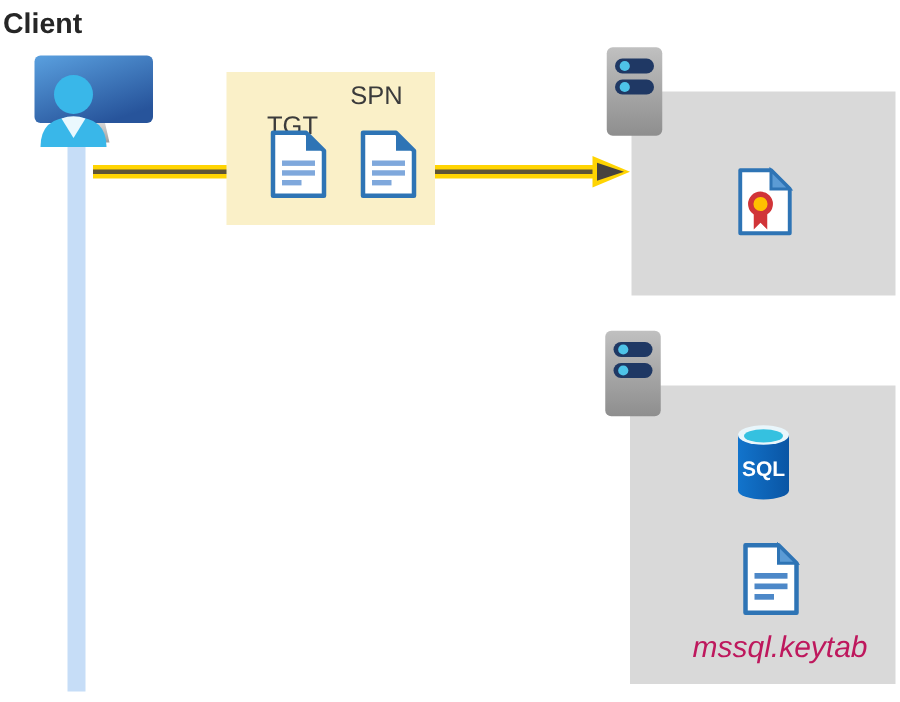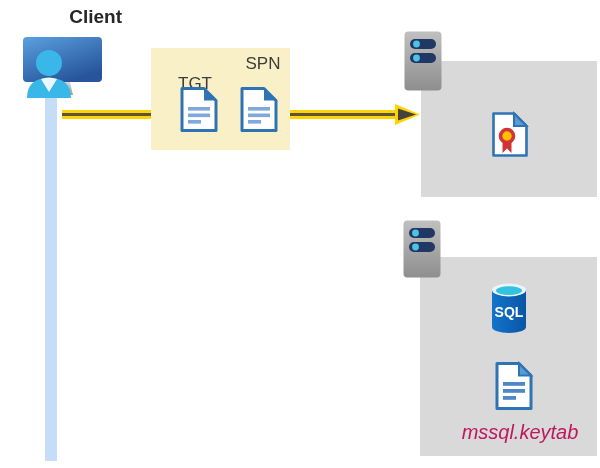--- a/index.html
+++ b/index.html
@@ -1,31 +1,31 @@
 <!DOCTYPE html>
 <html><head>
 <meta charset="utf-8">
 <style>
   html,body{margin:0;padding:0;background:#fff;}
   .canvas{position:relative;width:600px;height:468px;background:#ffffff;overflow:hidden;
           font-family:"Liberation Sans",sans-serif;}
   .abs{position:absolute;}
   .hdr{font-weight:700;font-size:19px;line-height:25px;color:#262626;}
-  .client-label{left:2px;top:4px;width:120px;text-align:right;}
+  .client-label{left:2px;top:4px;width:120px;text-align:left;}
   .dc-label{left:458px;top:3px;width:122px;}
   .linux-label{left:457px;top:224px;width:140px;white-space:nowrap;}
   .lifeline{left:45px;top:95px;width:12px;height:366px;background:#C6DDF7;}
   .panel{background:#D9D9D9;}
   .dc-panel{left:421px;top:61px;width:176px;height:136px;}
   .linux-panel{left:420px;top:257px;width:177px;height:199px;}
   .msg-box{left:151px;top:48px;width:139px;height:102px;background:#FAF0C8;}
   .arrow-line{left:62px;top:110px;width:336px;height:9px;background:#FFD402;}
   .arrow-core{margin-top:3px;height:3px;background:#5F5436;}
   .ticket-label{top:54px;width:50px;text-align:center;font-size:17px;color:#3B3B3B;}
-  .tgt{left:170px;margin-top:20px;} .spn{left:226px;margin-left:12px;}
+  .tgt{left:170px;margin-top:20px;} .spn{left:226px;}
   .keytab-label{left:420px;top:421px;width:200px;text-align:center;font-size:20px;color:#be185d;font-style:italic;}
   svg{display:block;}
 </style>
 </head>
 <body>
 
 <div class="canvas">
 
   <div class="abs lifeline"></div>
 

